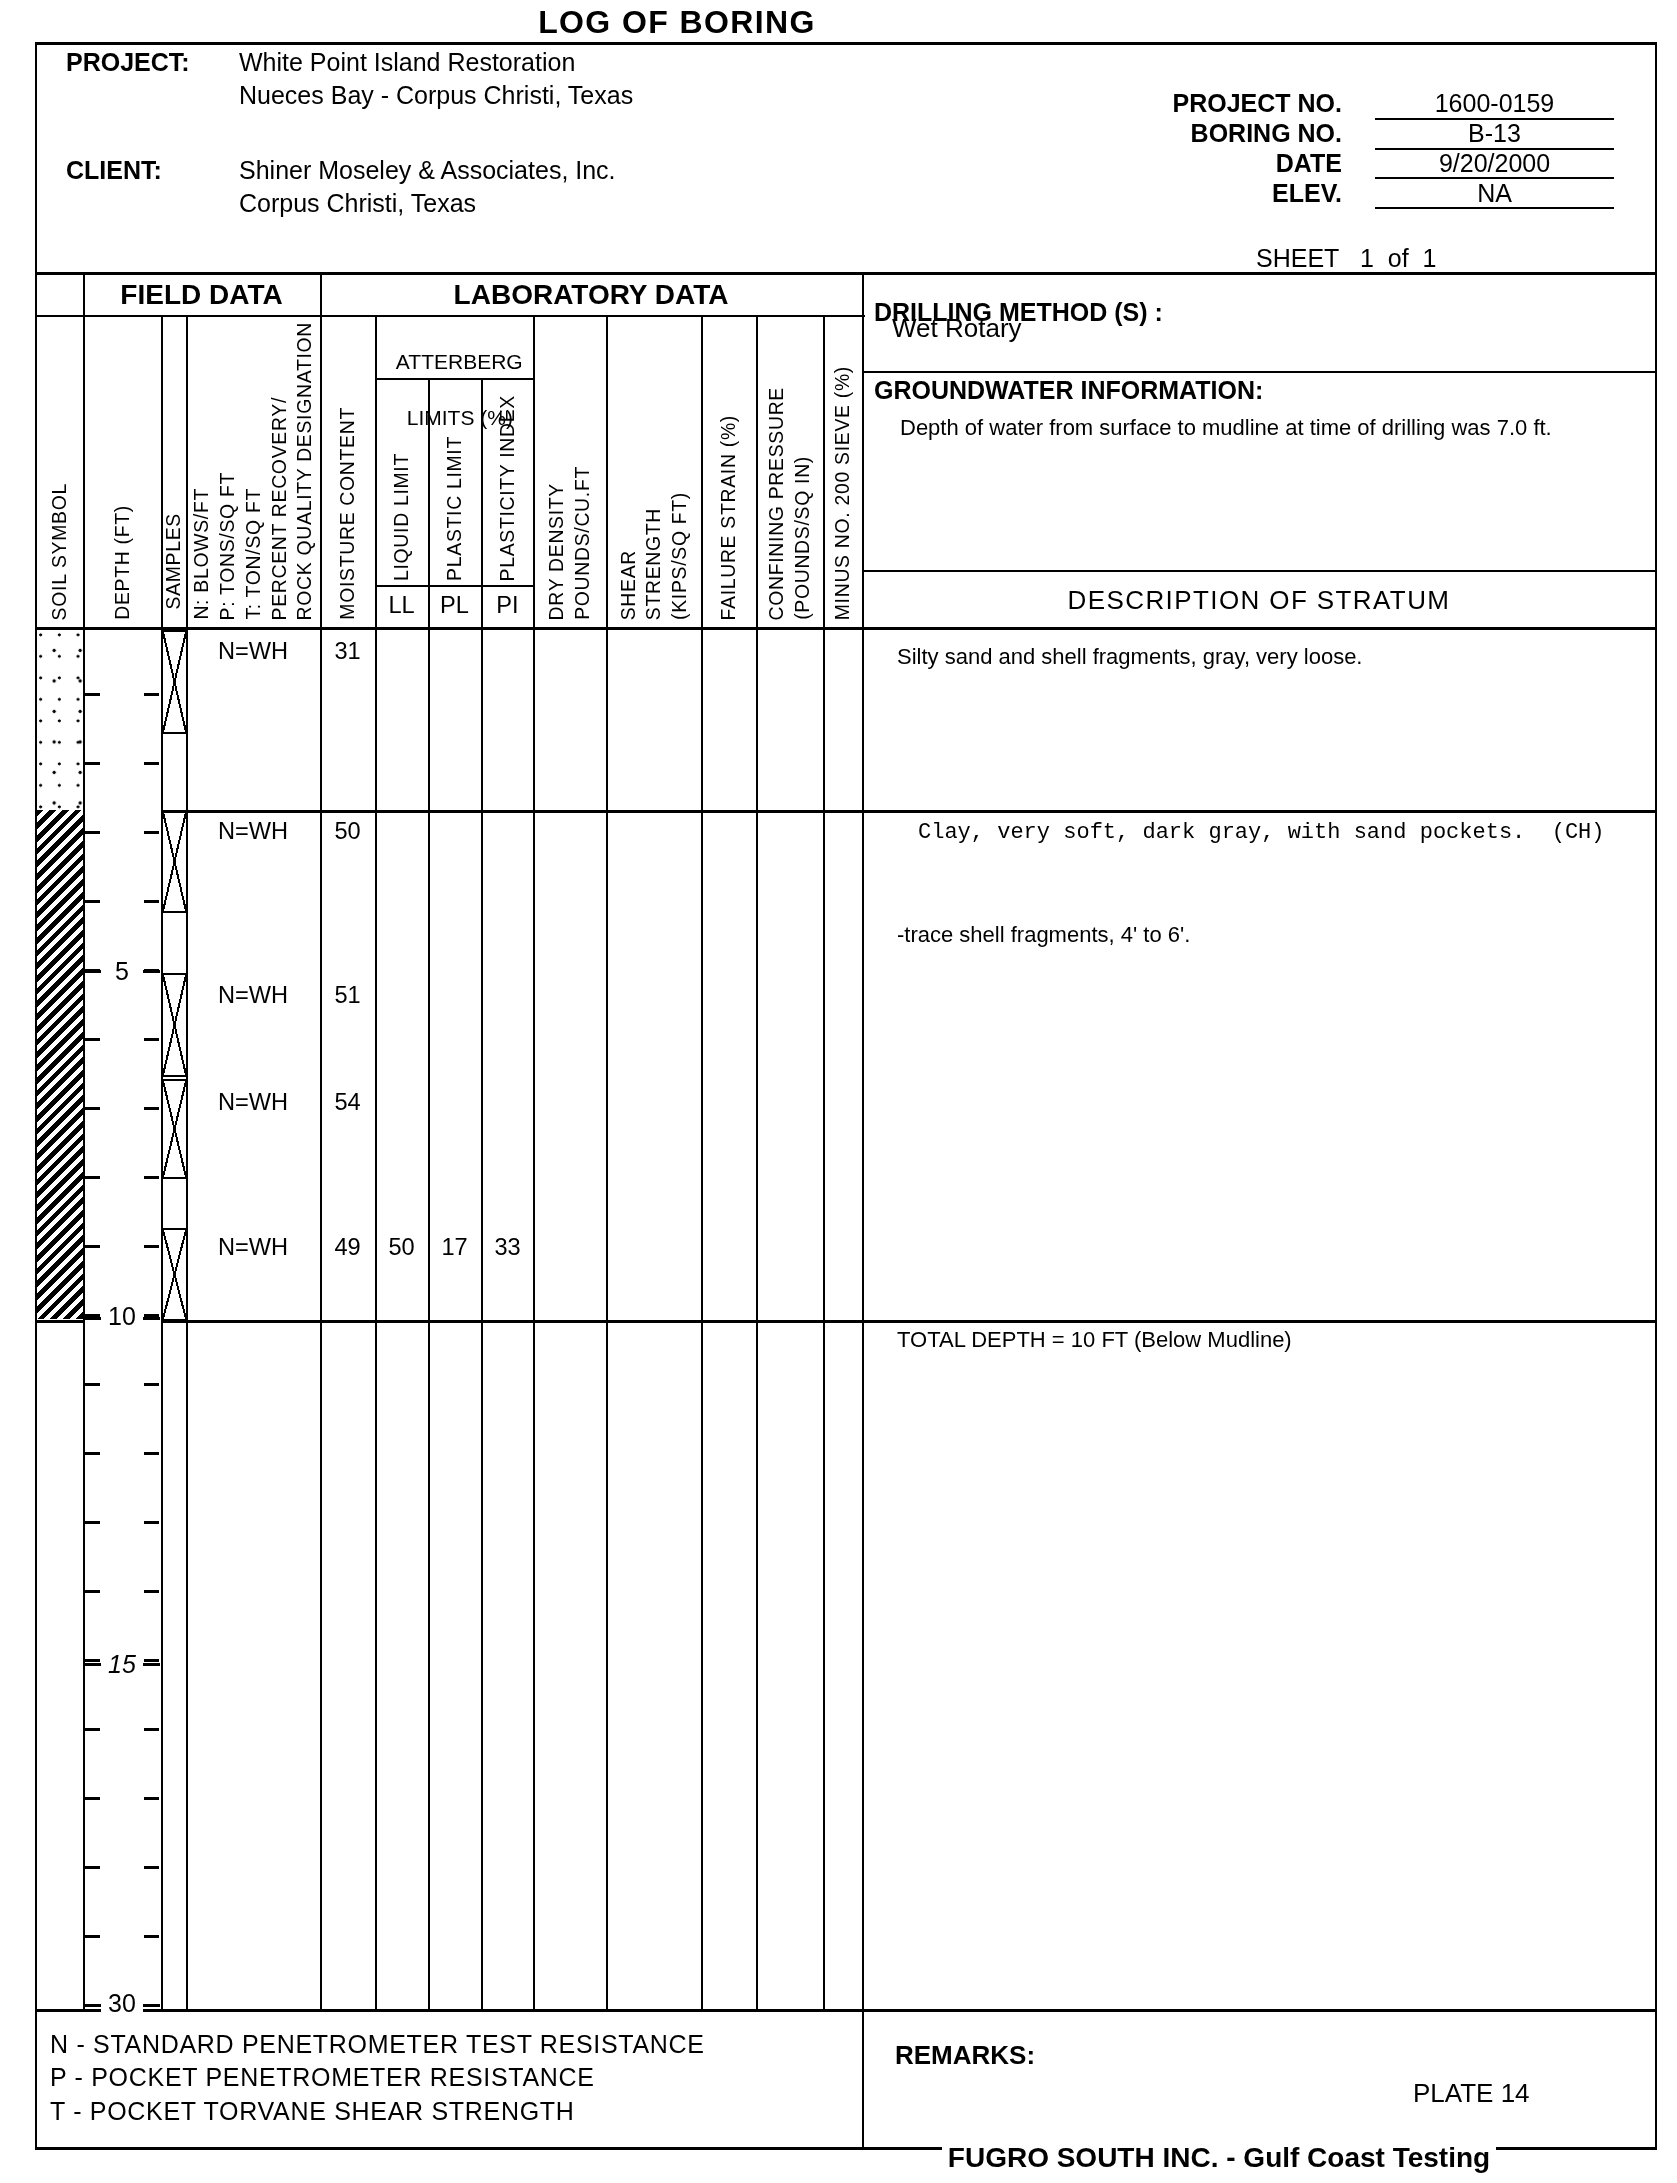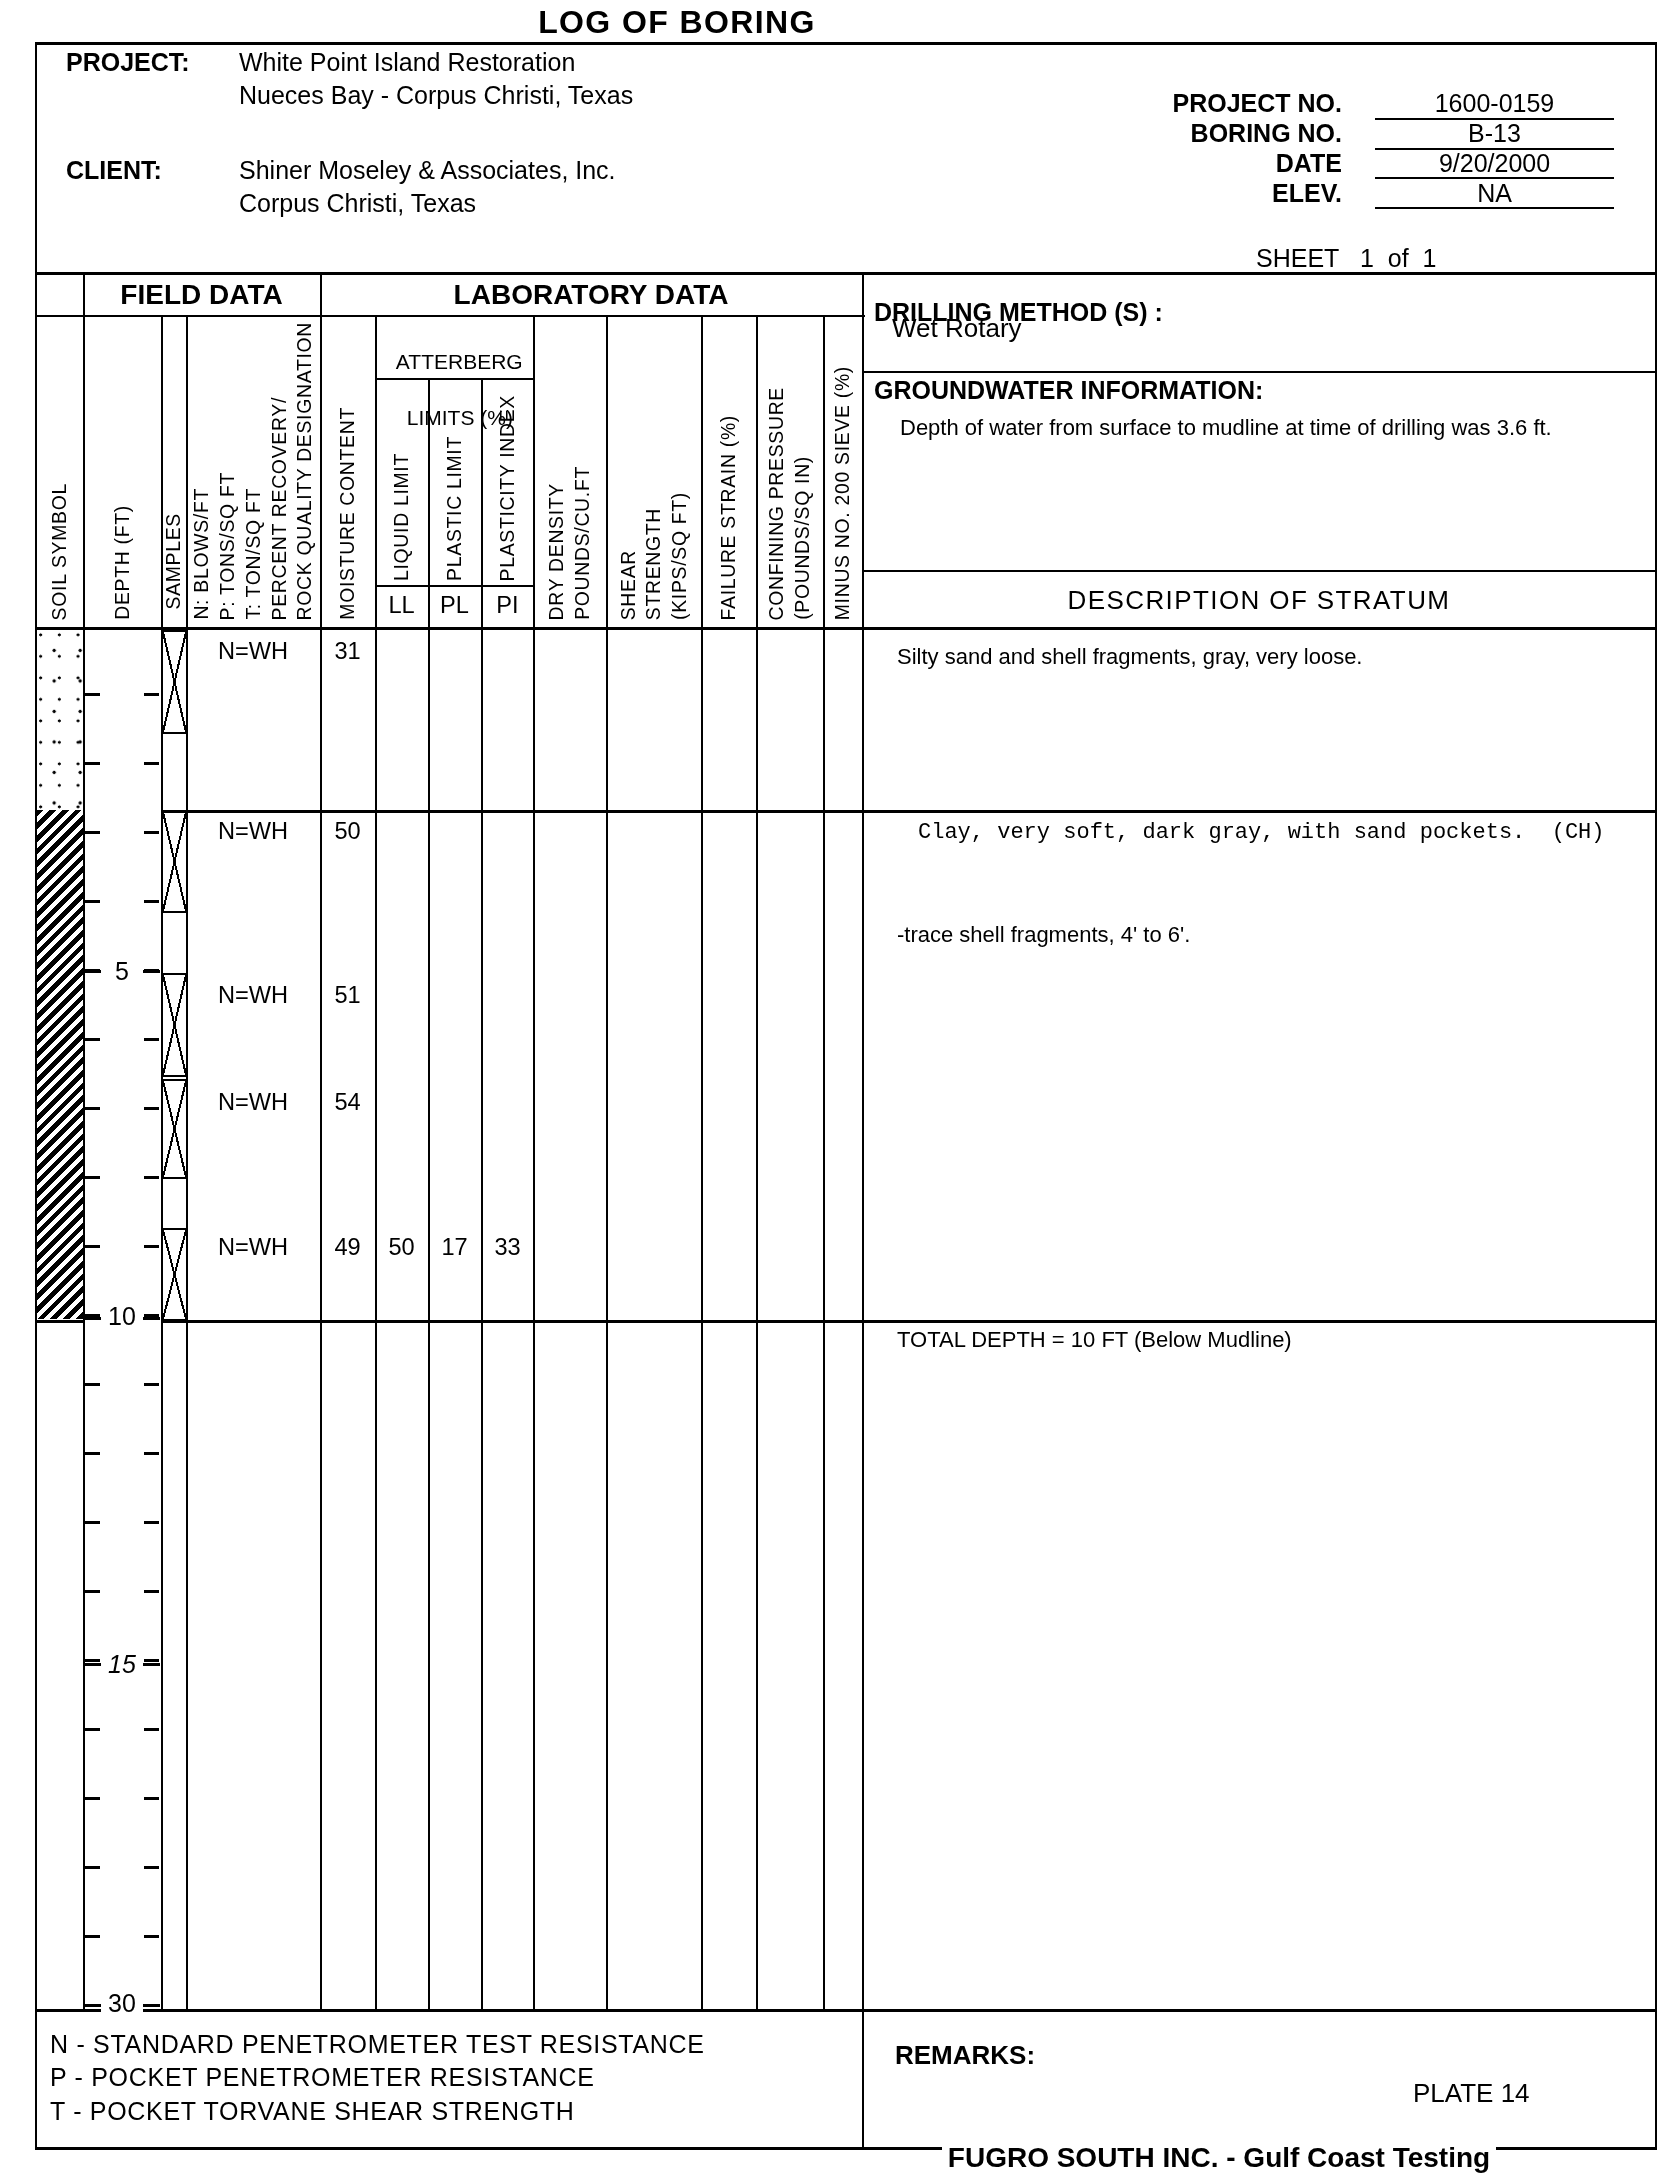--- a/index.html
+++ b/index.html
@@ -144,21 +144,21 @@
   <span class="vtext">CONFINING PRESSURE</span>
   <span class="vtext">(POUNDS/SQ IN)</span>
 </div>
 <div class="vcol" style="left:823px;width:39px;top:315px;height:305px;">
   <span class="vtext">MINUS NO. 200 SIEVE (%)</span>
 </div>
 
 <div class="txt b f36" style="left:874px;top:276px;margin-top:20px;">DRILLING METHOD (S) :</div>
 <div class="txt f34" style="left:892px;top:313px;">Wet Rotary</div>
 <div class="txt b f36" style="left:874px;top:374px;">GROUNDWATER INFORMATION:</div>
-<div class="txt f32" style="left:900px;top:414px;">Depth of water from surface to mudline at time of drilling was 3.6 ft.</div>
+<div class="txt f32" style="left:900px;top:414px;">Depth of water from surface to mudline at time of drilling was 7.0 ft.</div>
 <div class="txt c" style="left:862px;width:794px;top:584px;font-size:26px;line-height:33px;letter-spacing:1.4px;">DESCRIPTION OF STRATUM</div>
 
 <div class="dots" style="top:629px;height:181px;"></div>
 <div class="hatch" style="top:810px;height:509px;"></div>
 
 <div class="ticks" style="left:85px;"></div>
 <div class="ticks" style="left:144px;"></div>
 <div class="dash" style="left:85px;top:970px;"></div>
 <div class="dash" style="left:143px;top:970px;"></div>
 <div class="dash" style="left:85px;top:1317px;"></div>

